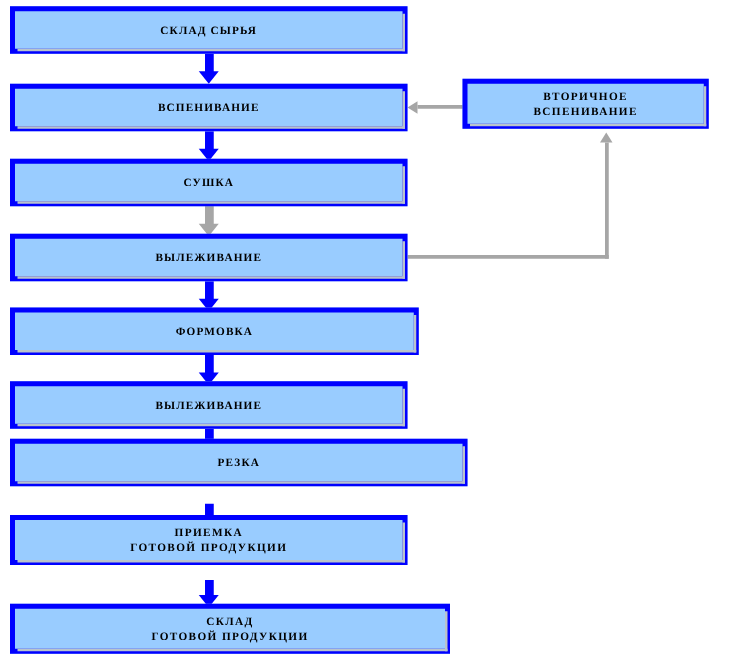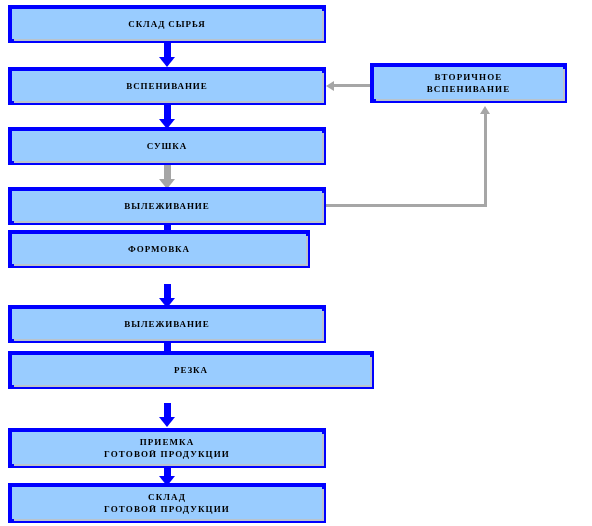--- a/index.html
+++ b/index.html
@@ -142,21 +142,21 @@
 
   <div class="node" style="left:8px; top:187px; width:318px; height:38px;">
     <span class="label">ВЫЛЕЖИВАНИЕ</span>
   </div>
 
   <div class="arrow-down" style="left:151px; top:225px; width:32px; height:24px;">
     <div class="shaft" style="height:16px;"></div>
     <div class="head"></div>
   </div>
 
-  <div class="node" style="left:8px; top:230px; width:302px; height:38px;">
+  <div class="node" style="left:8px; top:246px; width:327px; height:38px;">
     <span class="label">ФОРМОВКА</span>
   </div>
 
   <div class="arrow-down" style="left:151px; top:284px; width:32px; height:24px;">
     <div class="shaft" style="height:16px;"></div>
     <div class="head"></div>
   </div>
 
   <div class="node" style="left:8px; top:305px; width:318px; height:38px;">
     <span class="label">ВЫЛЕЖИВАНИЕ</span>
@@ -169,31 +169,31 @@
 
   <div class="node" style="left:8px; top:351px; width:366px; height:38px;">
     <span class="label">РЕЗКА</span>
   </div>
 
   <div class="arrow-down" style="left:151px; top:403px; width:32px; height:24px;">
     <div class="shaft" style="height:16px;"></div>
     <div class="head"></div>
   </div>
 
-  <div class="node two-line" style="left:8px; top:428px; width:318px; height:40px;">
+  <div class="node two-line" style="left:8px; top:412px; width:318px; height:40px;">
     <span class="label">ПРИЕМКА
 ГОТОВОЙ ПРОДУКЦИИ</span>
   </div>
 
   <div class="arrow-down" style="left:151px; top:464px; width:32px; height:22px;">
     <div class="shaft" style="height:14px;"></div>
     <div class="head"></div>
   </div>
 
-  <div class="node two-line" style="left:8px; top:483px; width:318px; height:40px;">
+  <div class="node two-line" style="left:8px; top:483px; width:352px; height:40px;">
     <span class="label">СКЛАД
 ГОТОВОЙ ПРОДУКЦИИ</span>
   </div>
 
   <div class="node two-line" style="left:370px; top:63px; width:197px; height:40px;">
     <span class="label">ВТОРИЧНОЕ
 ВСПЕНИВАНИЕ</span>
   </div>
 
   <div class="loop-seg" style="left:334px; top:84px; width:57px; height:3px;"></div>

